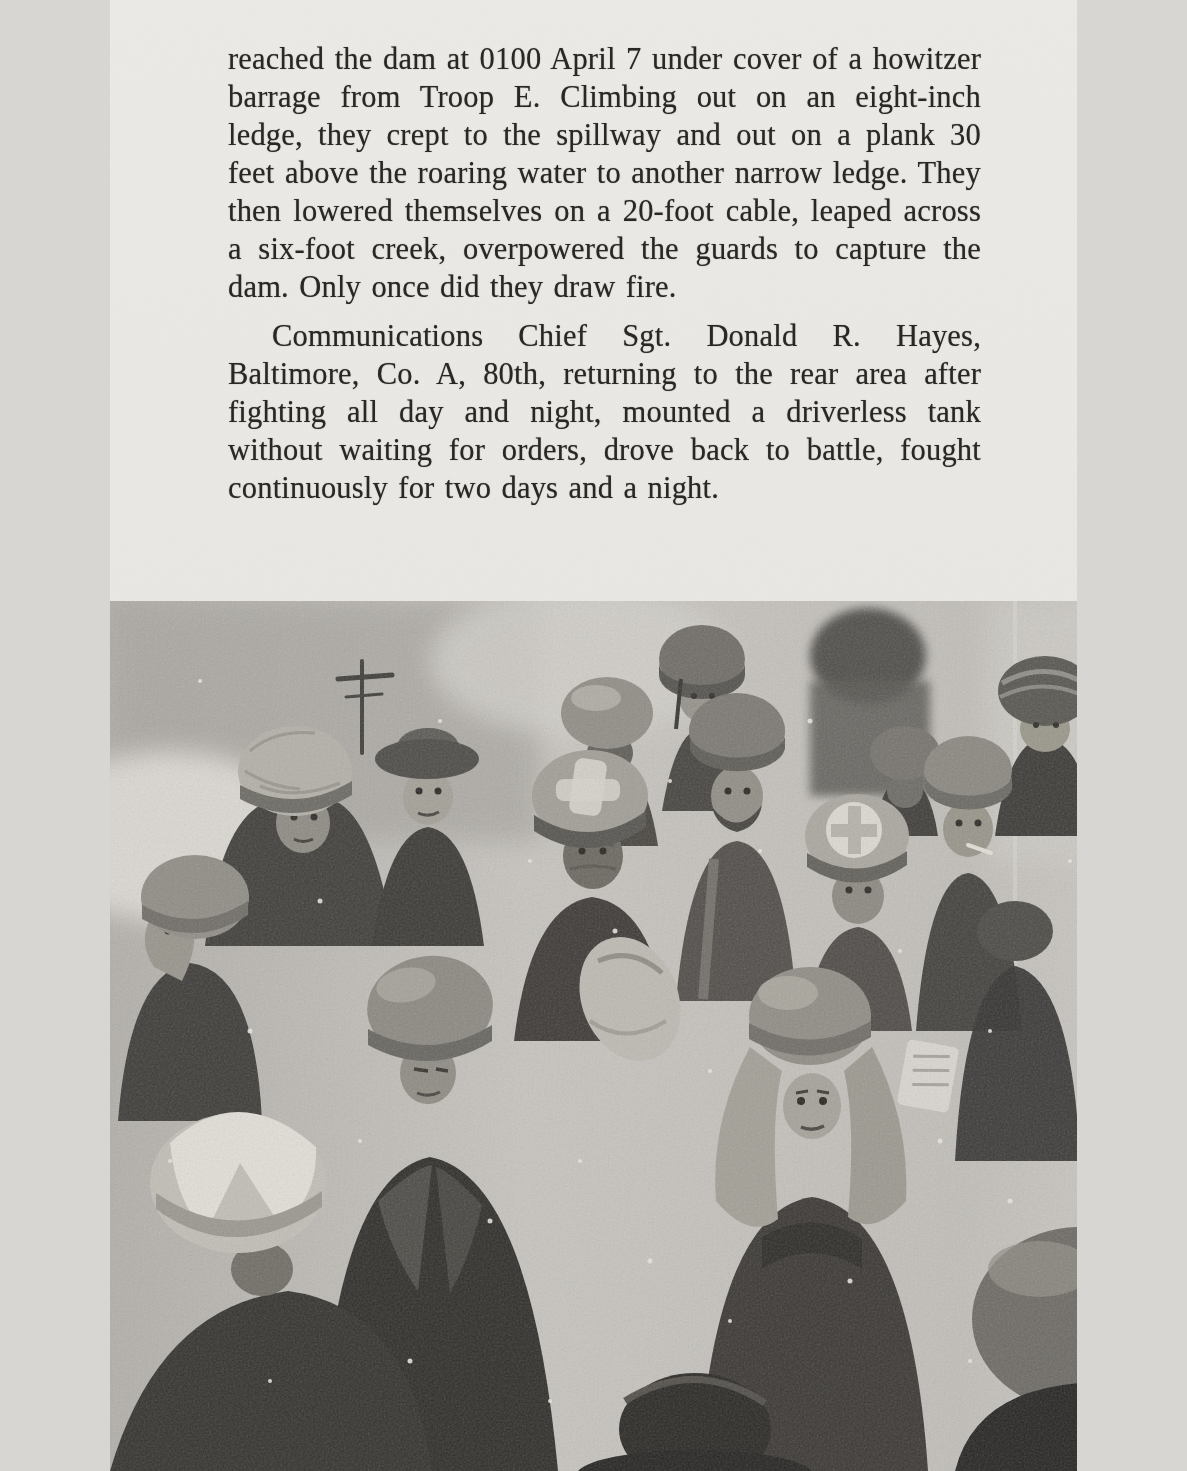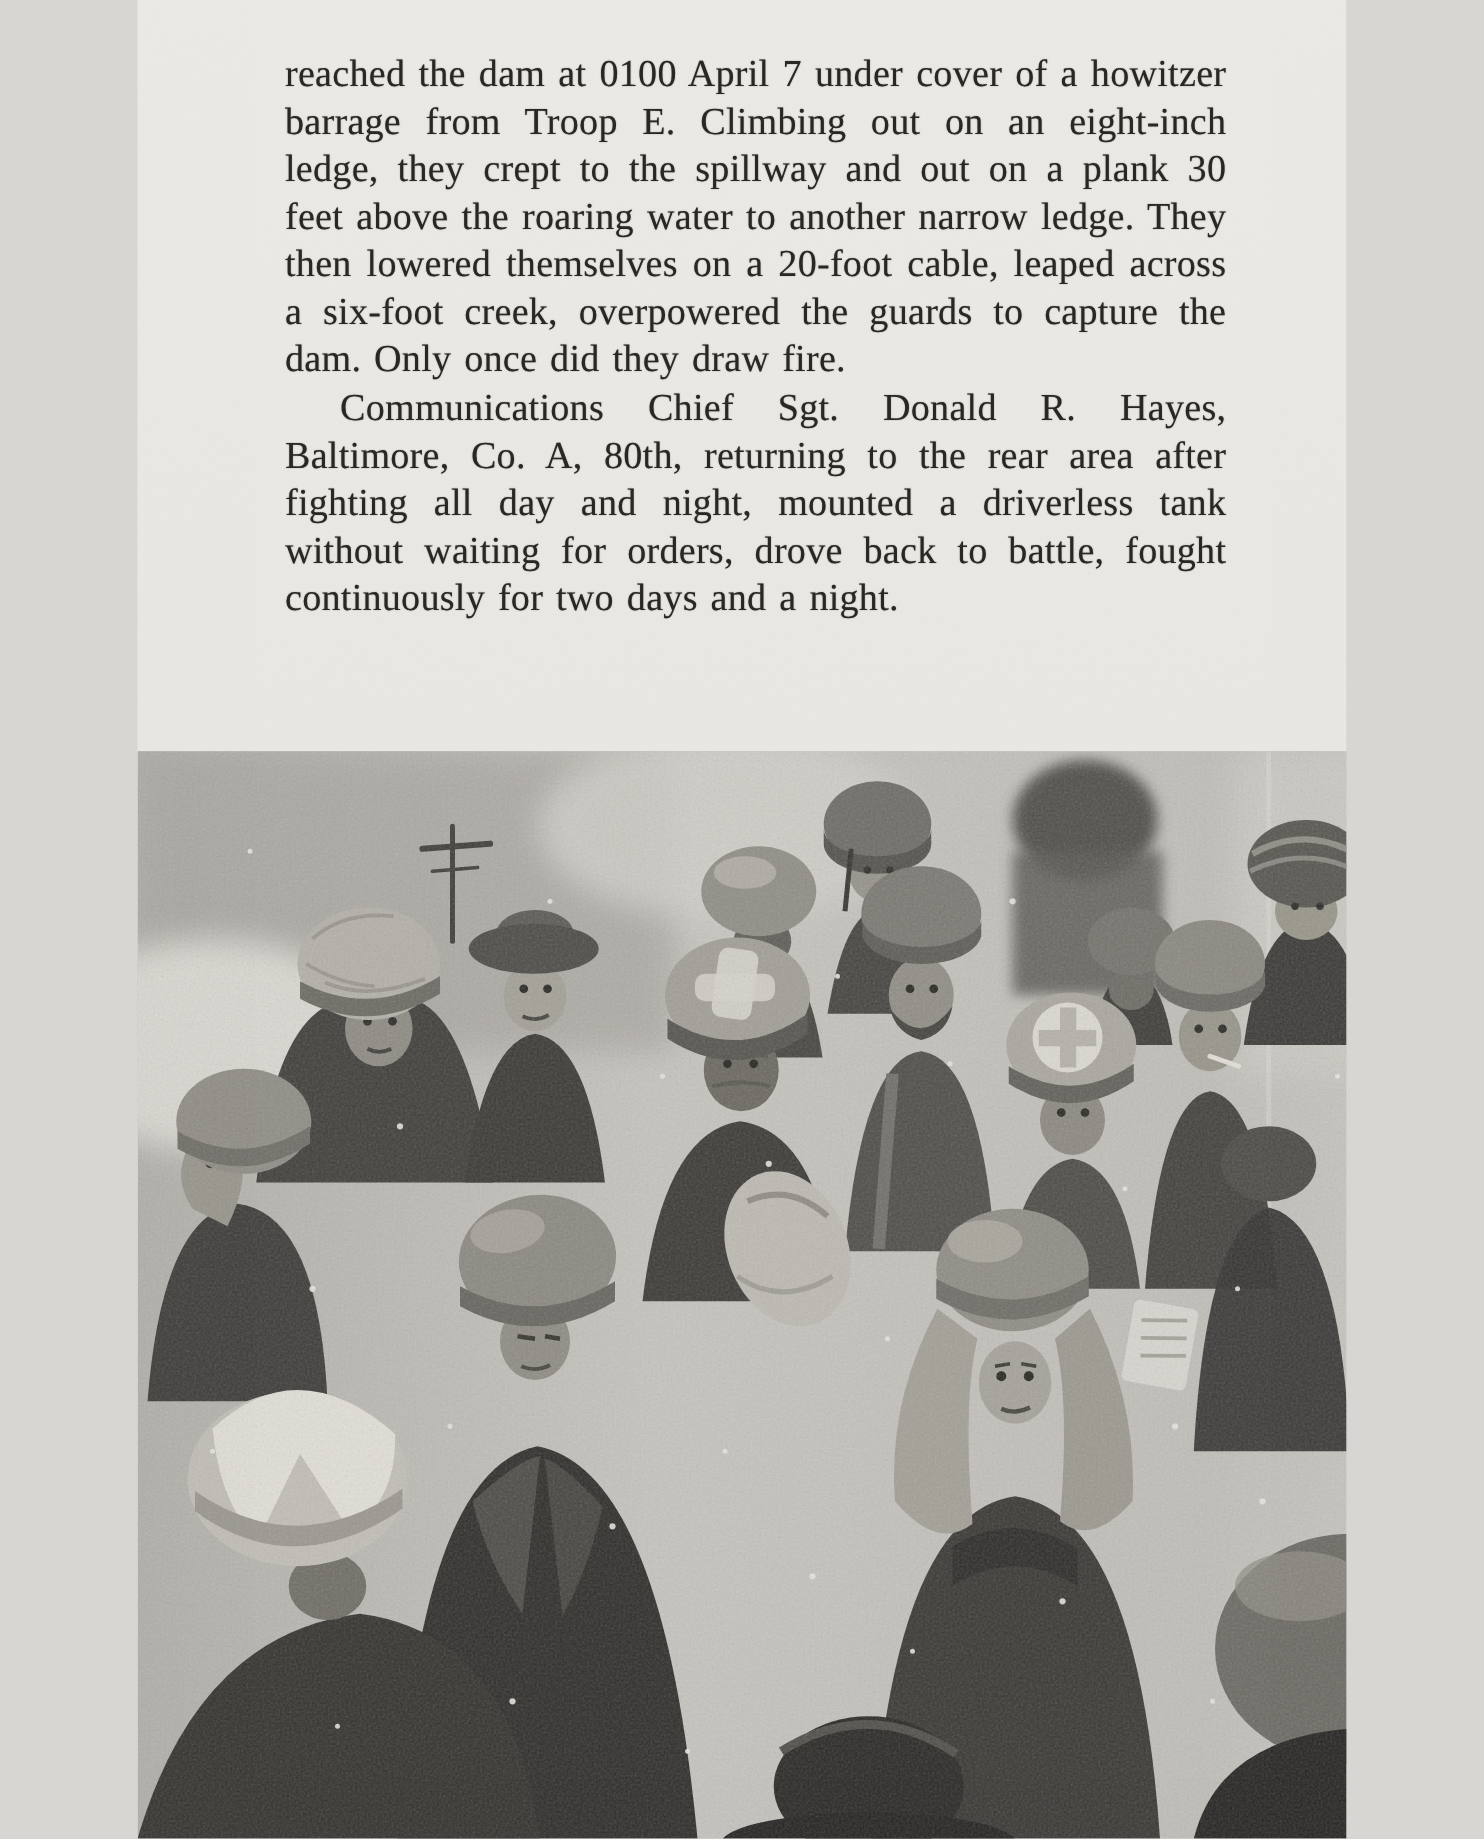--- a/index.html
+++ b/index.html
@@ -18,21 +18,21 @@
   }
   .para{
     margin:0;
     font-size:30.5px;
     line-height:38px;
     letter-spacing:0.2px;
     word-spacing:2.5px;
     text-align:justify;
     text-shadow:0 0 1px rgba(40,38,34,0.55);
   }
-  .para.p2{ text-indent:44px; margin-top:1px; }
+  .para.p2{ text-indent:44px; margin-top:11px; }
   .photo{
     position:absolute;
     left:0;top:601px;
     width:1187px;height:870px;
     background:#c6c3be;
   }
   .photo svg{display:block;}
   .page-noise{
     position:absolute;inset:0;
     pointer-events:none;

